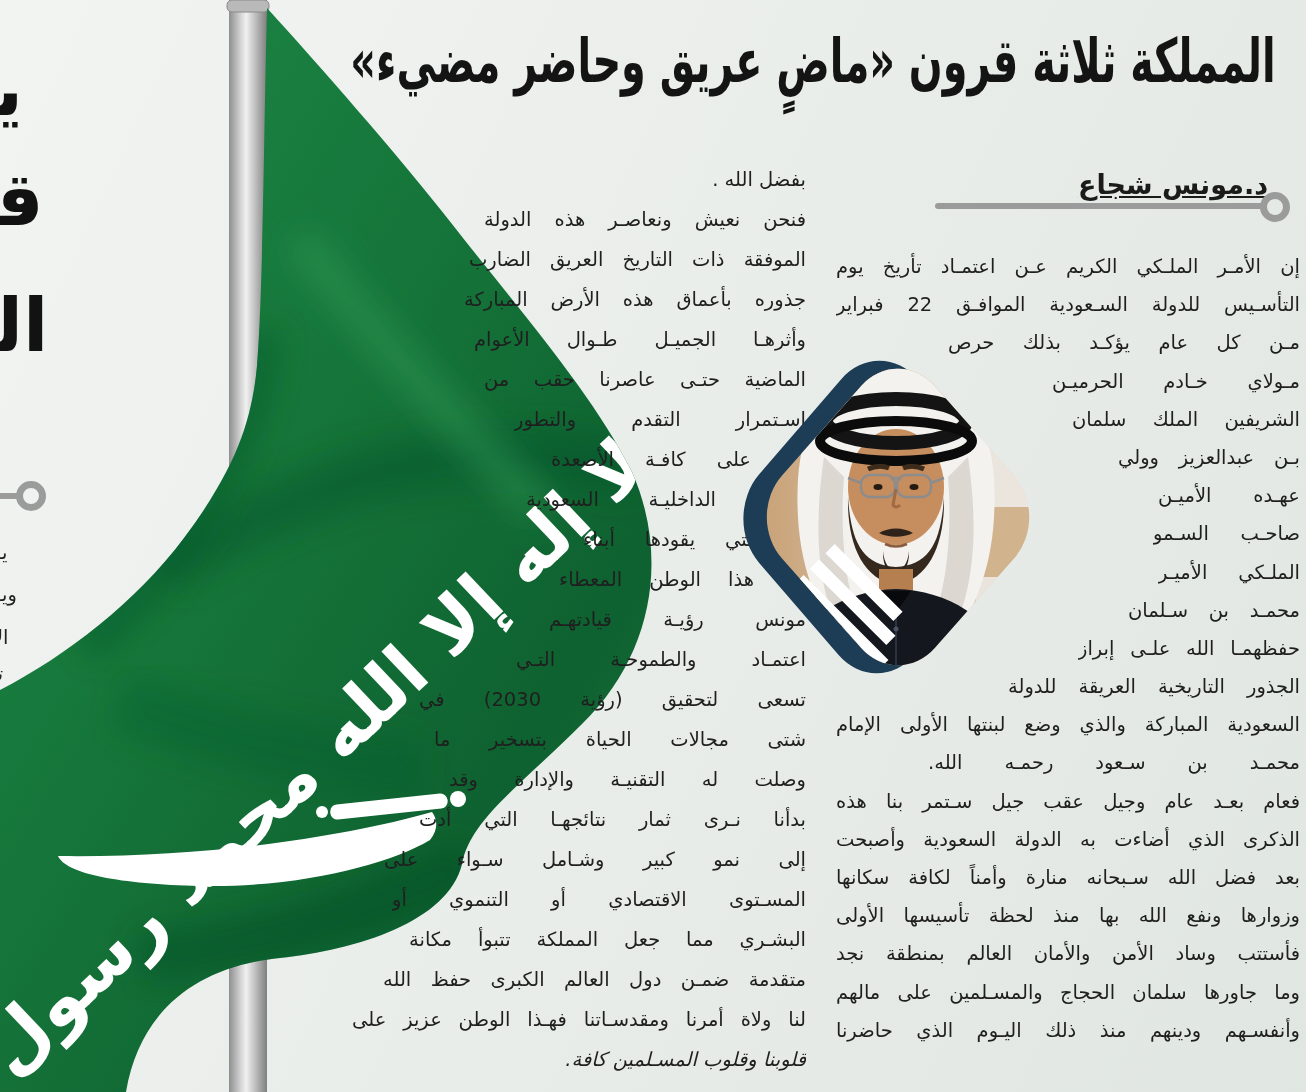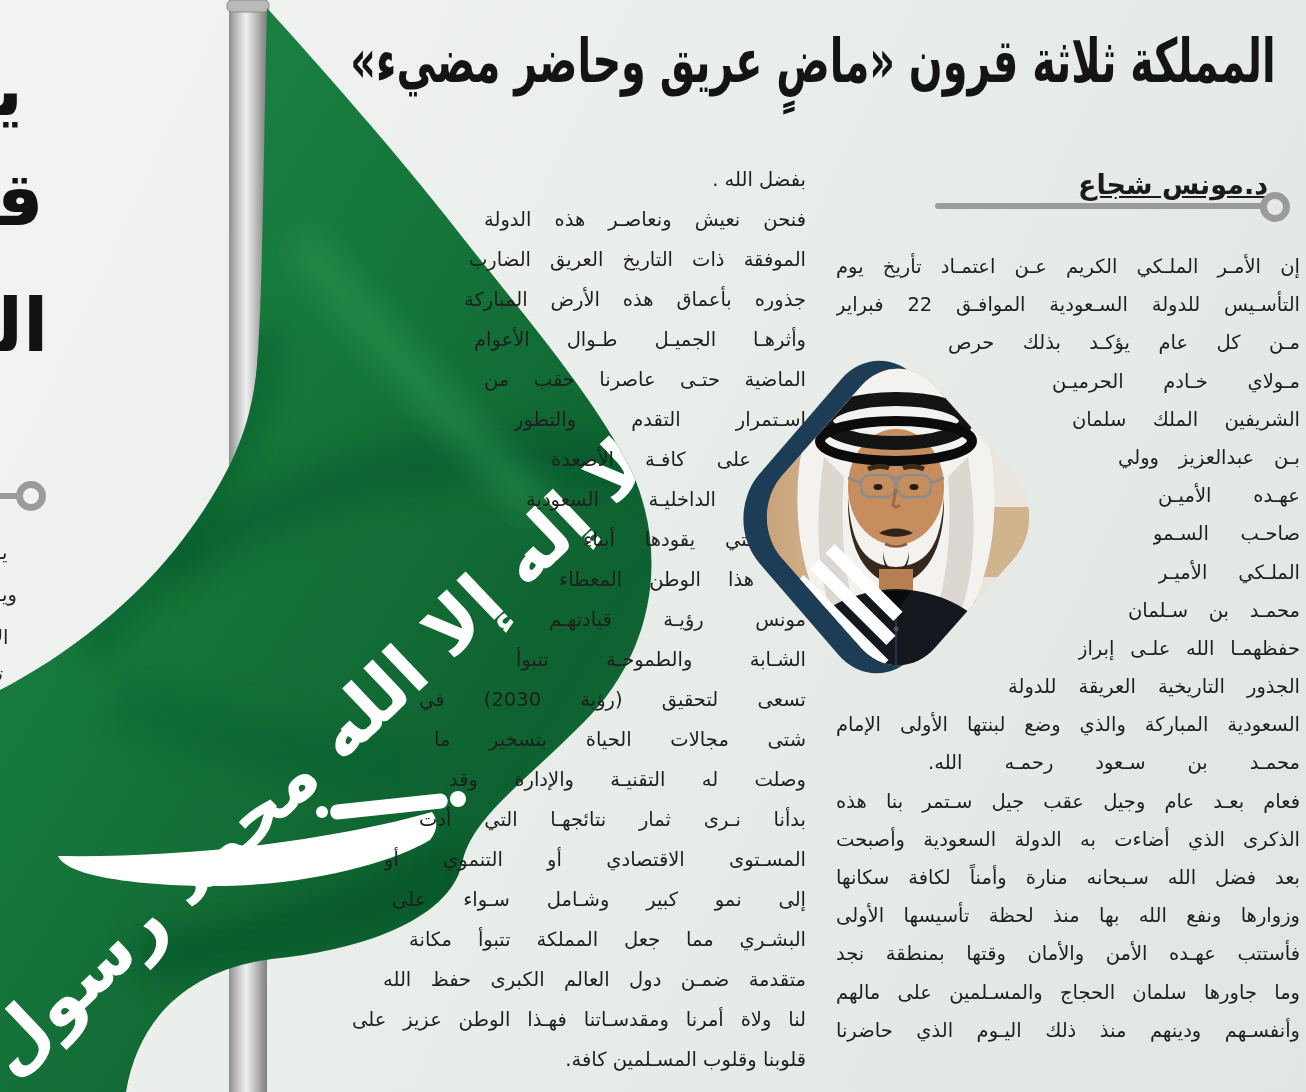--- a/index.html
+++ b/index.html
@@ -53,21 +53,21 @@
   .col-middle .tline:nth-child(12){width:257px}
   .col-middle .tline:nth-child(13){width:290px}
   .col-middle .tline:nth-child(14){width:387px}
   .col-middle .tline:nth-child(15){width:372px}
   .col-middle .tline:nth-child(16){width:357px}
   .col-middle .tline:nth-child(17){width:387px}
   .col-middle .tline:nth-child(18){width:422px}
   .col-middle .tline:nth-child(19){width:414px}
   .col-middle .tline:nth-child(20){width:397px}
   .col-middle .tline:nth-child(21){width:423px}
-  .col-middle .tline:nth-child(23){text-align-last:right;}
+  .col-middle .tline:nth-child(23){text-align-last:right;font-style:italic;}
   
   .edge-frag{position:absolute; z-index:0; font-weight:bold; color:#121212; white-space:nowrap; direction:ltr;}
   .edge-frag.big{font-size:74px; line-height:74px; left:-30px;}
   .edge-frag.small{font-size:19.5px; font-weight:normal; color:#222; left:-8px;}
   .edge-rule{position:absolute; left:0; top:493px; width:20px; height:6px; background:#9b9b9b; z-index:0;}
   .edge-ring{position:absolute; left:16px; top:481px; width:30px; height:30px; border:7px solid #9b9b9b;
     border-radius:50%; box-sizing:border-box; z-index:0;}
   .flag-svg{position:absolute; left:0; top:0; z-index:1;}
   .photo-svg{position:absolute; left:726px; top:337px; z-index:3;}
 </style>
@@ -161,44 +161,44 @@
       <div class="tline">الملـكي الأميـر</div>
       <div class="tline">محمـد بن سـلمان</div>
       <div class="tline">حفظهمـا الله علـى إبراز</div>
       <div class="tline">الجذور التاريخية العريقة للدولة</div>
       <div class="tline">السعودية المباركة والذي وضع لبنتها الأولى الإمام</div>
       <div class="tline">محمـد بن سـعود رحمـه الله.</div>
       <div class="tline">فعام بعـد عام وجيل عقب جيل سـتمر بنا هذه</div>
       <div class="tline">الذكرى الذي أضاءت به الدولة السعودية وأصبحت</div>
       <div class="tline">بعد فضل الله سـبحانه منارة وأمناً لكافة سكانها</div>
       <div class="tline">وزوارها ونفع الله بها منذ لحظة تأسيسها الأولى</div>
-      <div class="tline">فأستتب عهـده الأمن والأمان وقتها بمنطقة نجد</div>
+      <div class="tline">فأستتب وساد الأمن والأمان العالم بمنطقة نجد</div>
       <div class="tline">وما جاورها سلمان الحجاج والمسـلمين على مالهم</div>
       <div class="tline">وأنفسـهم ودينهم منذ ذلك اليـوم الذي حاضرنا</div>
     </div>
   <div class="col col-middle">
       <div class="tline">بفضل الله .</div>
       <div class="tline">فنحن نعيش ونعاصـر هذه الدولة</div>
       <div class="tline">الموفقة ذات التاريخ العريق الضارب</div>
       <div class="tline">جذوره بأعماق هذه الأرض المباركة</div>
       <div class="tline">وأثرهـا الجميـل طـوال الأعوام</div>
       <div class="tline">الماضية حتـى عاصرنا حقب من</div>
       <div class="tline">اسـتمرار التقدم والتطور</div>
       <div class="tline">على كافـة الأصعدة</div>
       <div class="tline">الداخليـة السعودية</div>
       <div class="tline">والتي يقودها أبناء</div>
       <div class="tline">هذا الوطن المعطاء</div>
       <div class="tline">مونس رؤيـة قيادتهـم</div>
-      <div class="tline">الشـابة والطموحـة تتبوأ</div>
+      <div class="tline">اعتمـاد والطموحـة التـي</div>
       <div class="tline">تسعى لتحقيق (رؤية 2030) في</div>
       <div class="tline">شتى مجالات الحياة بتسخير ما</div>
       <div class="tline">وصلت له التقنيـة والإدارة وقد</div>
       <div class="tline">بدأنا نـرى ثمار نتائجهـا التي أدت</div>
+      <div class="tline">إلى نمو كبير وشـامل سـواء على</div>
       <div class="tline">المسـتوى الاقتصادي أو التنموي أو</div>
-      <div class="tline">إلى نمو كبير وشـامل سـواء على</div>
       <div class="tline">البشـري مما جعل المملكة تتبوأ مكانة</div>
       <div class="tline">متقدمة ضمـن دول العالم الكبرى حفظ الله</div>
       <div class="tline">لنا ولاة أمرنا ومقدسـاتنا فهـذا الوطن عزيز على</div>
       <div class="tline">قلوبنا وقلوب المسـلمين كافة.</div>
     </div>
 
   <svg class="photo-svg" width="340" height="360" viewBox="0 0 340 360" aria-hidden="true">
     <defs>
       <linearGradient id="pbg" x1="0" y1="0" x2="1" y2="0">
         <stop offset="0" stop-color="#c69a6a"></stop>

